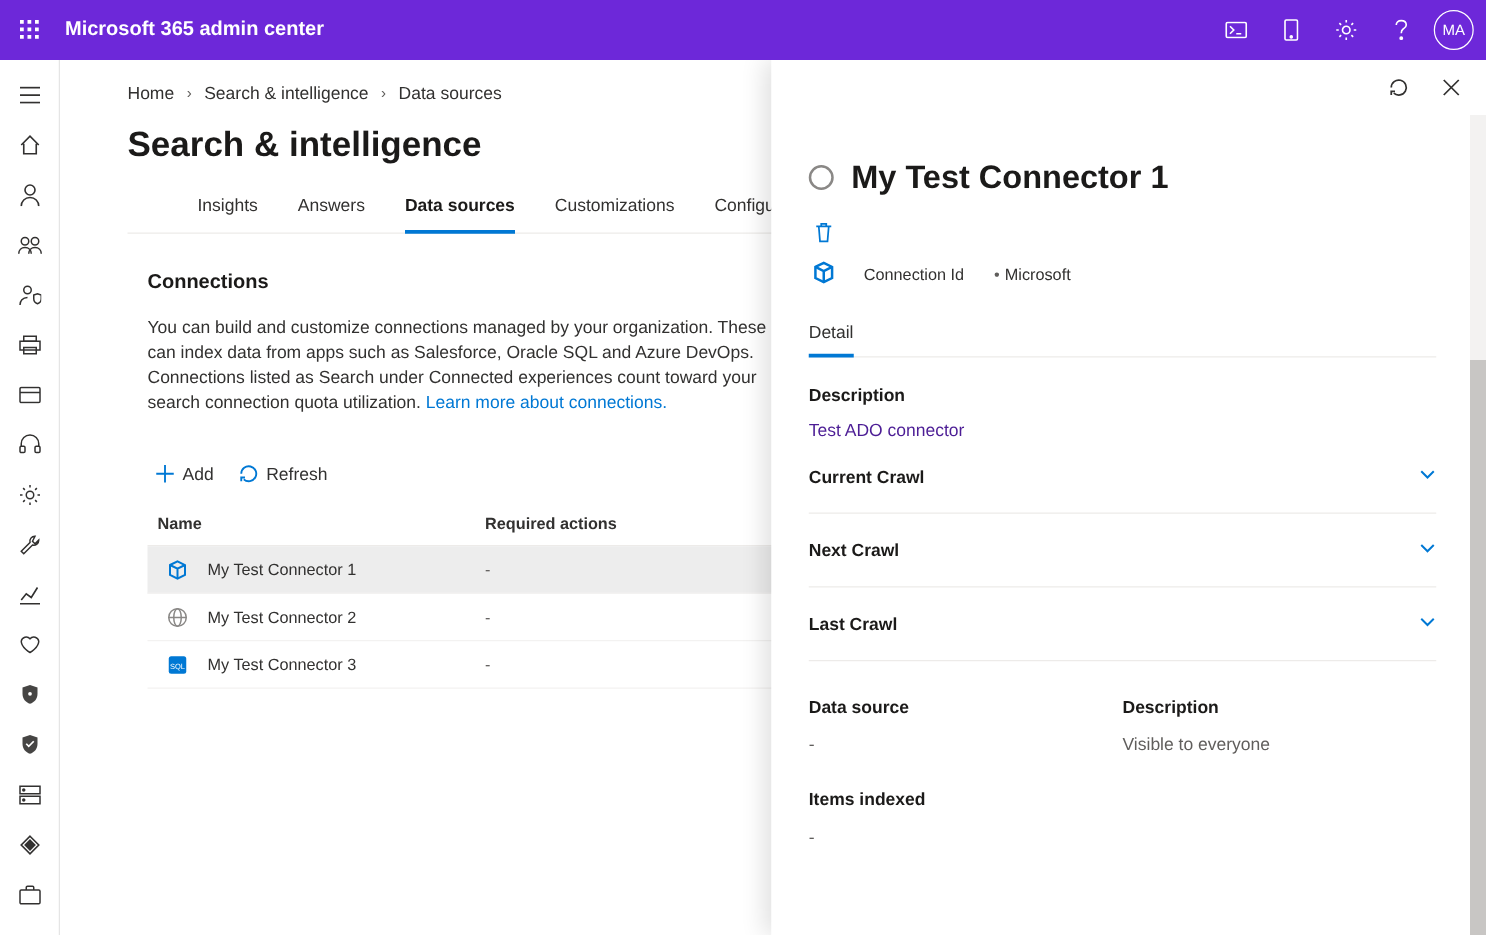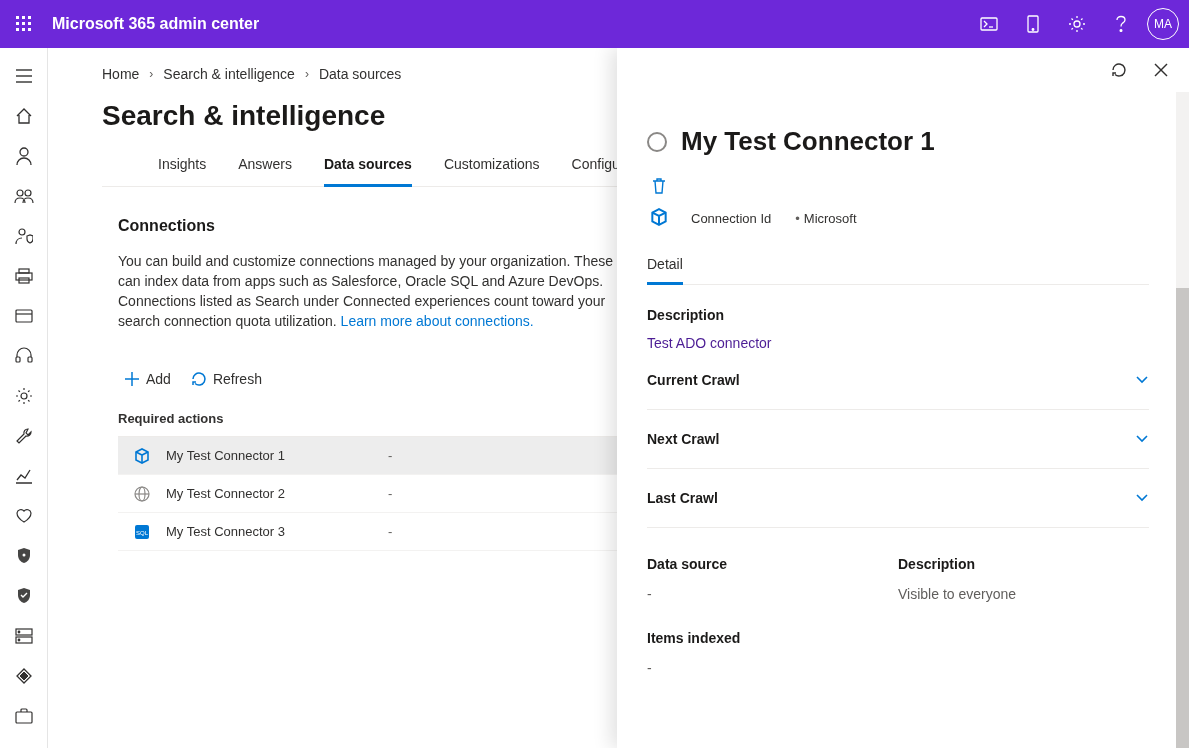--- a/index.html
+++ b/index.html
@@ -286,20 +286,21 @@
         <svg width="16" height="16" viewBox="0 0 16 16" fill="none" stroke-width="1.5">
             <path d="M2 8a6 6 0 1 1 2 4.5"></path>
             <path d="M2 14v-3h3"></path>
           </svg>
         <span>Refresh</span>
       </div>
     </div>
 
     <div class="table">
       <div class="thead">
+        <div class="col-name">Name</div>
         <div class="col-req">Required actions</div>
       </div>
       <div class="row selected">
         <div class="ico">
             <svg width="18" height="18" viewBox="0 0 18 18" fill="none" stroke="#0078d4" stroke-width="1.6">
               <path d="M3 5l6-3 6 3v8l-6 3-6-3z"></path>
               <path d="M3 5l6 3 6-3M9 8v8"></path>
             </svg>
           </div>
         <div class="nm">My Test Connector 1</div>

